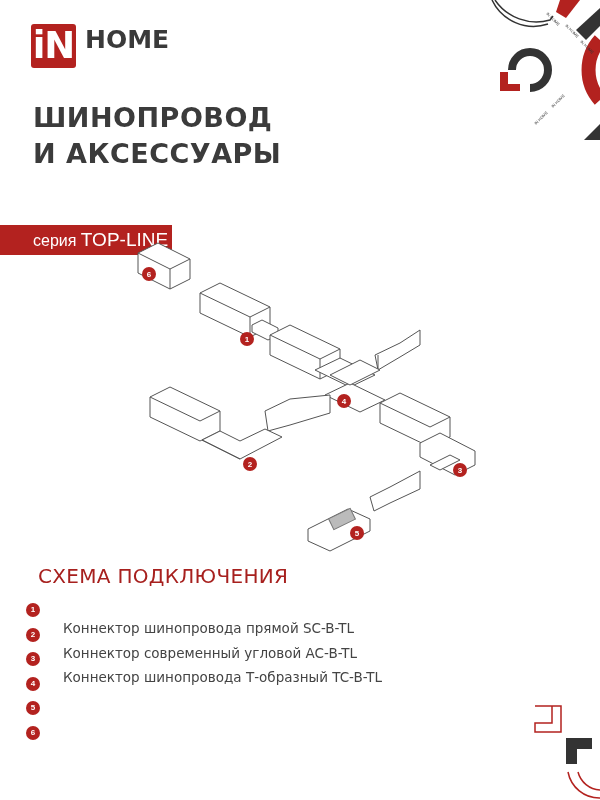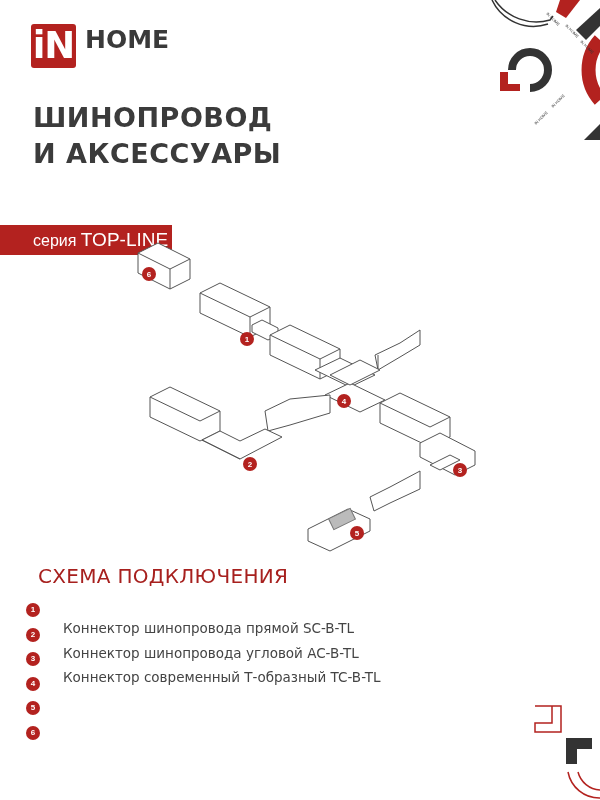--- a/index.html
+++ b/index.html
@@ -133,25 +133,25 @@
 
 <div class="abs schema-title">СХЕМА ПОДКЛЮЧЕНИЯ</div>
 
 <div class="abs legend">
   <div class="legend-item">
     <span class="badge">1</span>
     <span class="legend-text">Коннектор шинопровода прямой SC-B-TL</span>
   </div>
   <div class="legend-item">
     <span class="badge">2</span>
-    <span class="legend-text">Коннектор шинопровода угловой AC-B-TL</span>
+    <span class="legend-text">Коннектор современный угловой AC-B-TL</span>
   </div>
   <div class="legend-item">
     <span class="badge">3</span>
-    <span class="legend-text">Коннектор современный Т-образный TC-B-TL</span>
+    <span class="legend-text">Коннектор шинопровода Т-образный TC-B-TL</span>
   </div>
   <div class="legend-item">
     <span class="badge">4</span>
   </div>
   <div class="legend-item">
     <span class="badge">5</span>
   </div>
   <div class="legend-item">
     <span class="badge">6</span>
   </div>

